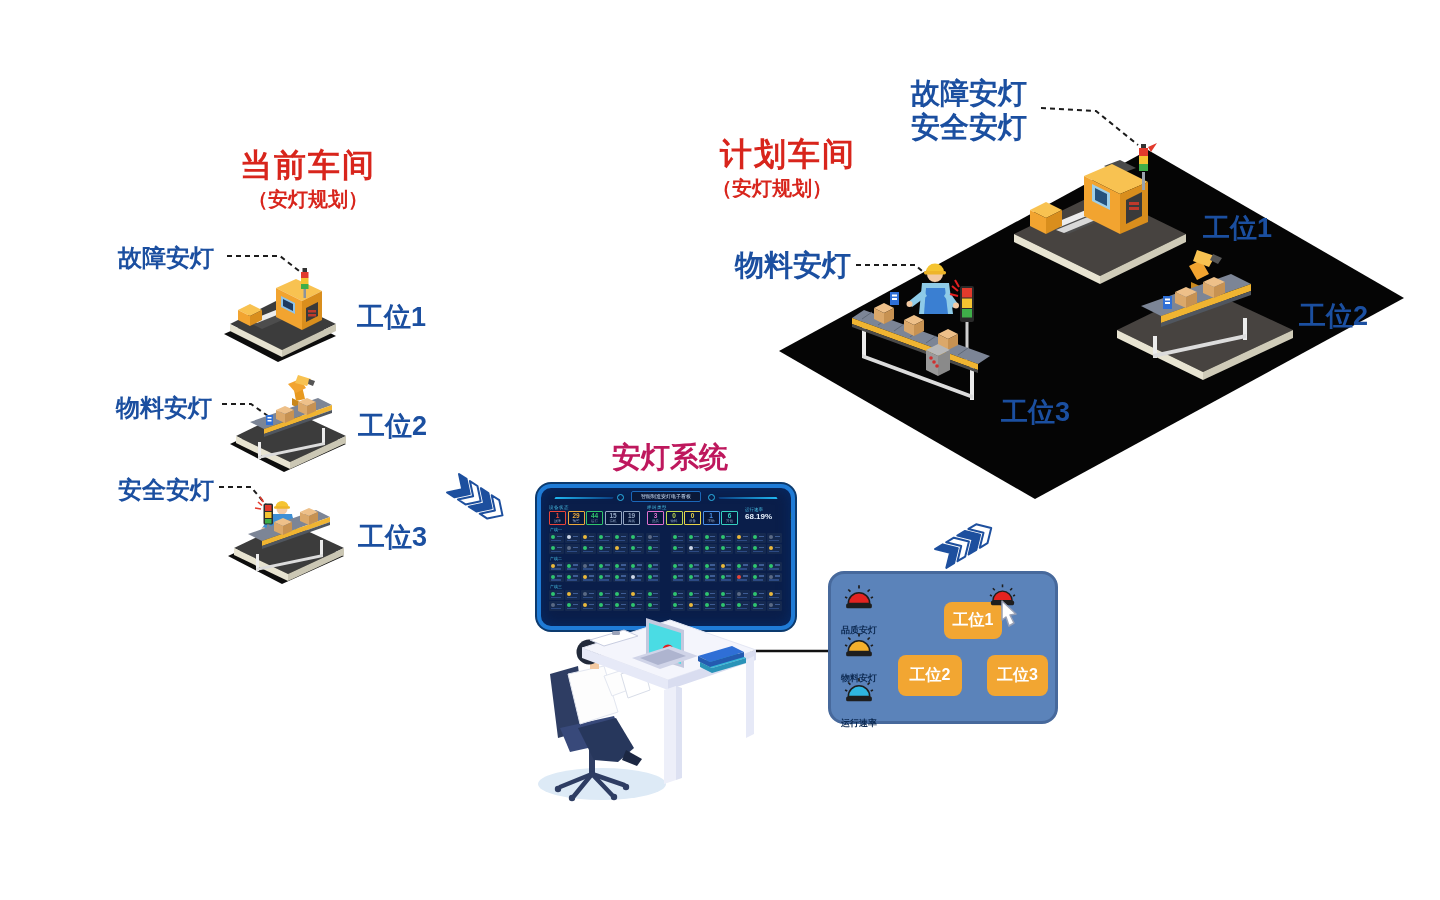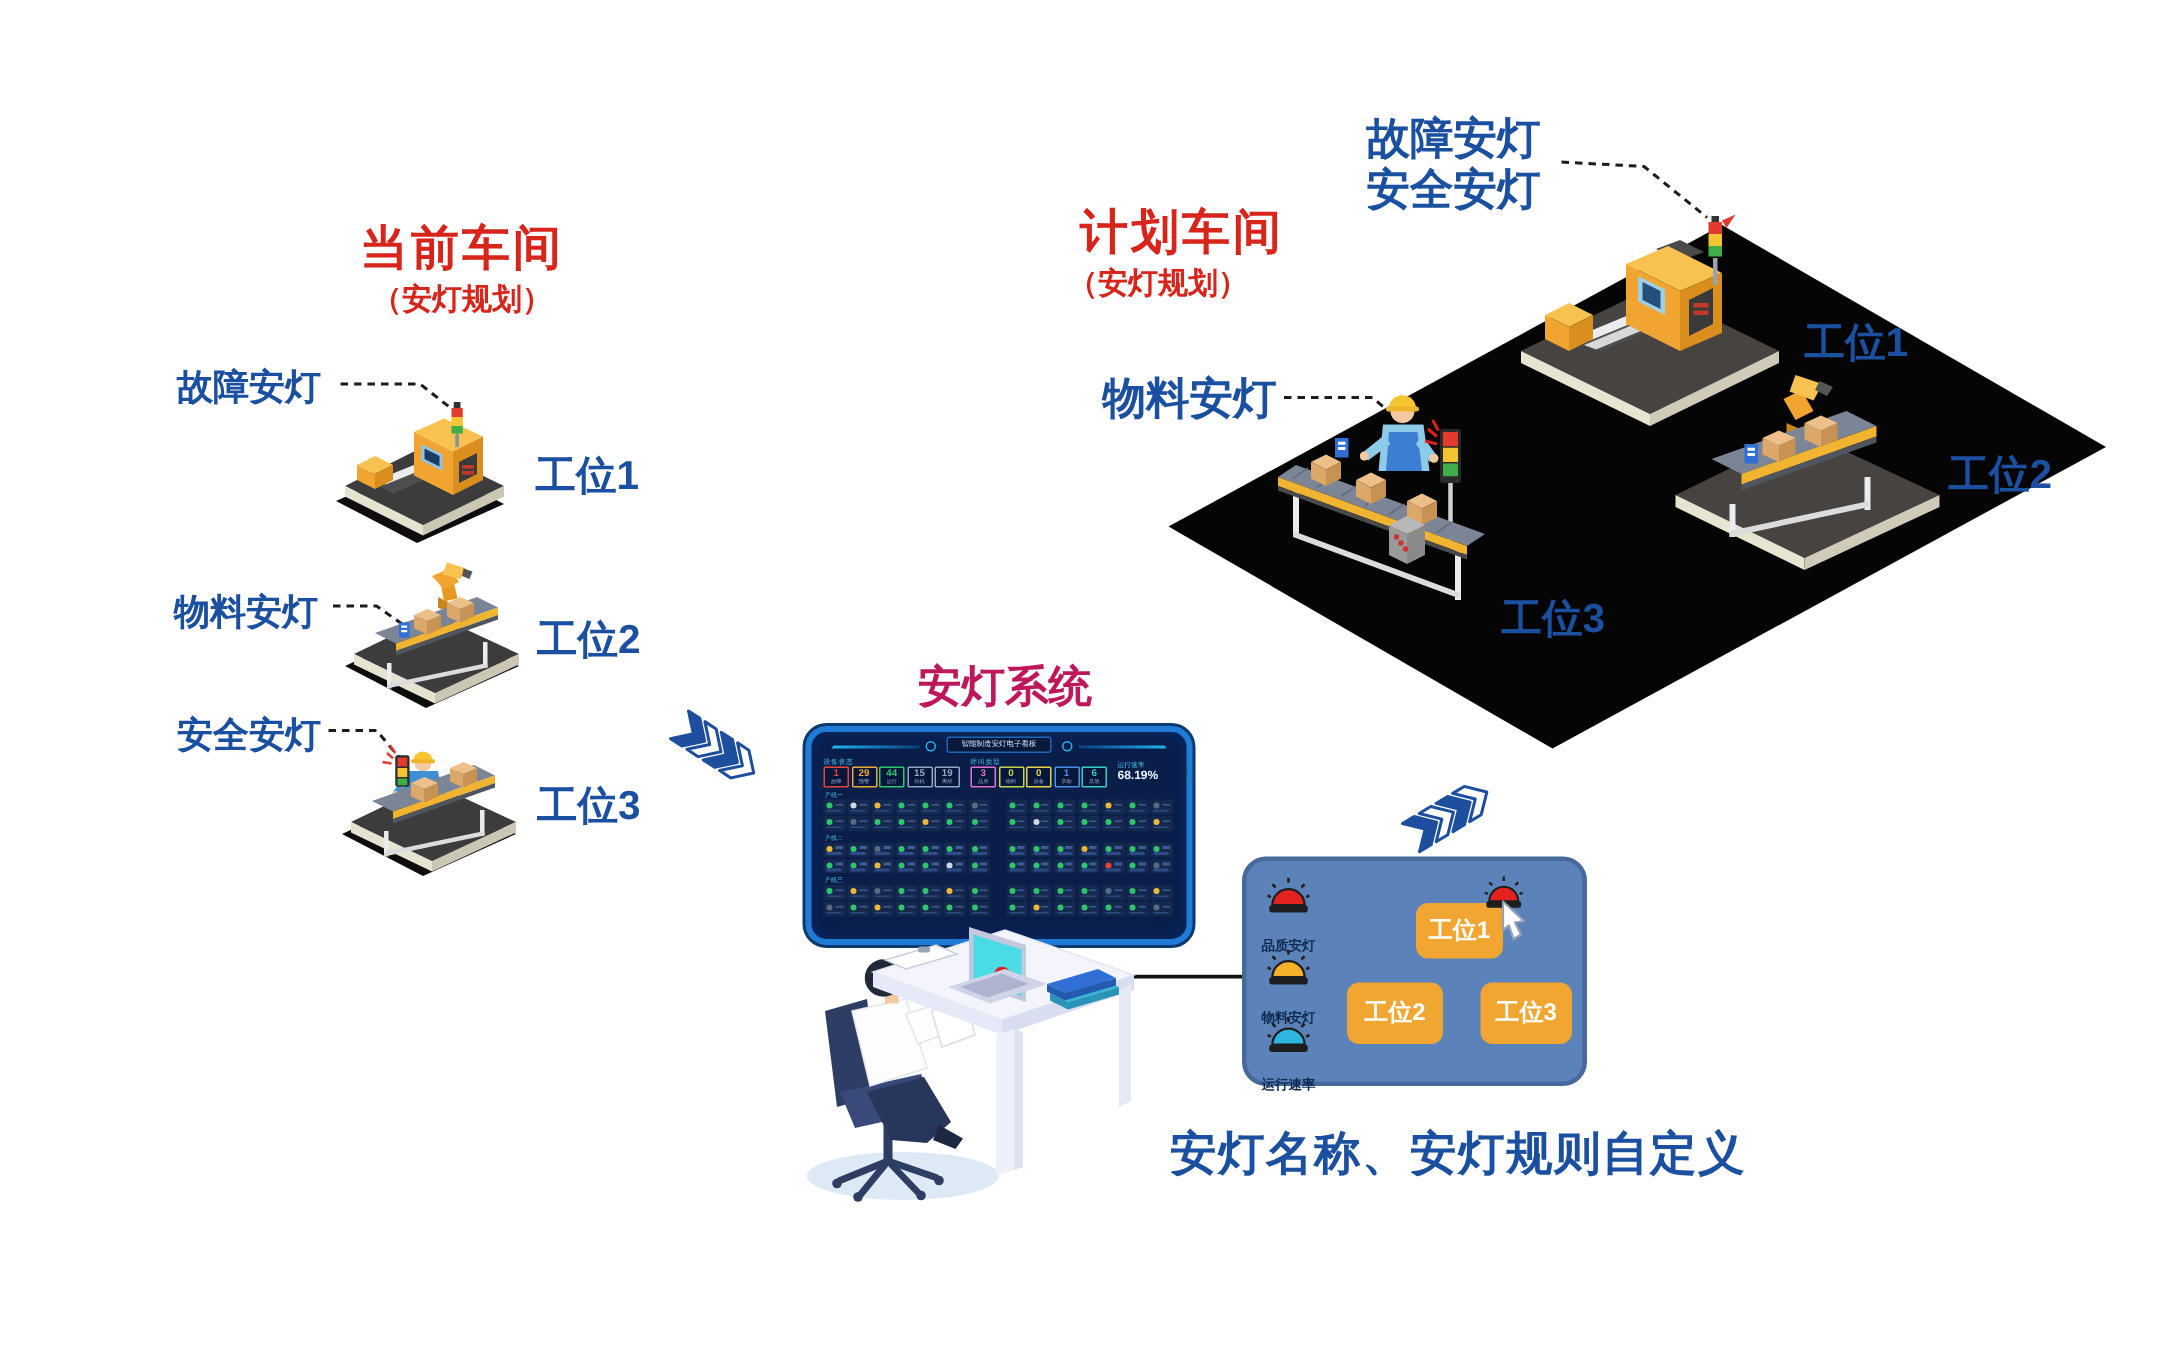--- a/index.html
+++ b/index.html
@@ -804,15 +804,14 @@
           <line x1="25" y1="13" x2="27" y2="12"></line>
         </g>
       <path d="M4,18 A10,10 0 0 1 24,18 Z" fill="#e42320" stroke="#1e1e1e" stroke-width="1.4"></path>
       <rect x="2" y="18" width="24" height="4.5" rx="1.5" fill="#1e1e1e"></rect>
     </svg>
     <svg class="abs" style="left:170px;top:26px;" width="22" height="28" viewBox="0 0 22 28">
       <polygon points="1,1 15,14 9,15 13,23 8,26 5,17 1,20" fill="#ffffff" stroke="#98a0b5" stroke-width="1.5" stroke-linejoin="round"></polygon>
     </svg>
   </div>
 
-  <div class="abs caption z4" style="left:770px;top:748px;width:404px;">安灯名称、安灯规则自定义</div>
 
 </div>
 
 </body></html>

